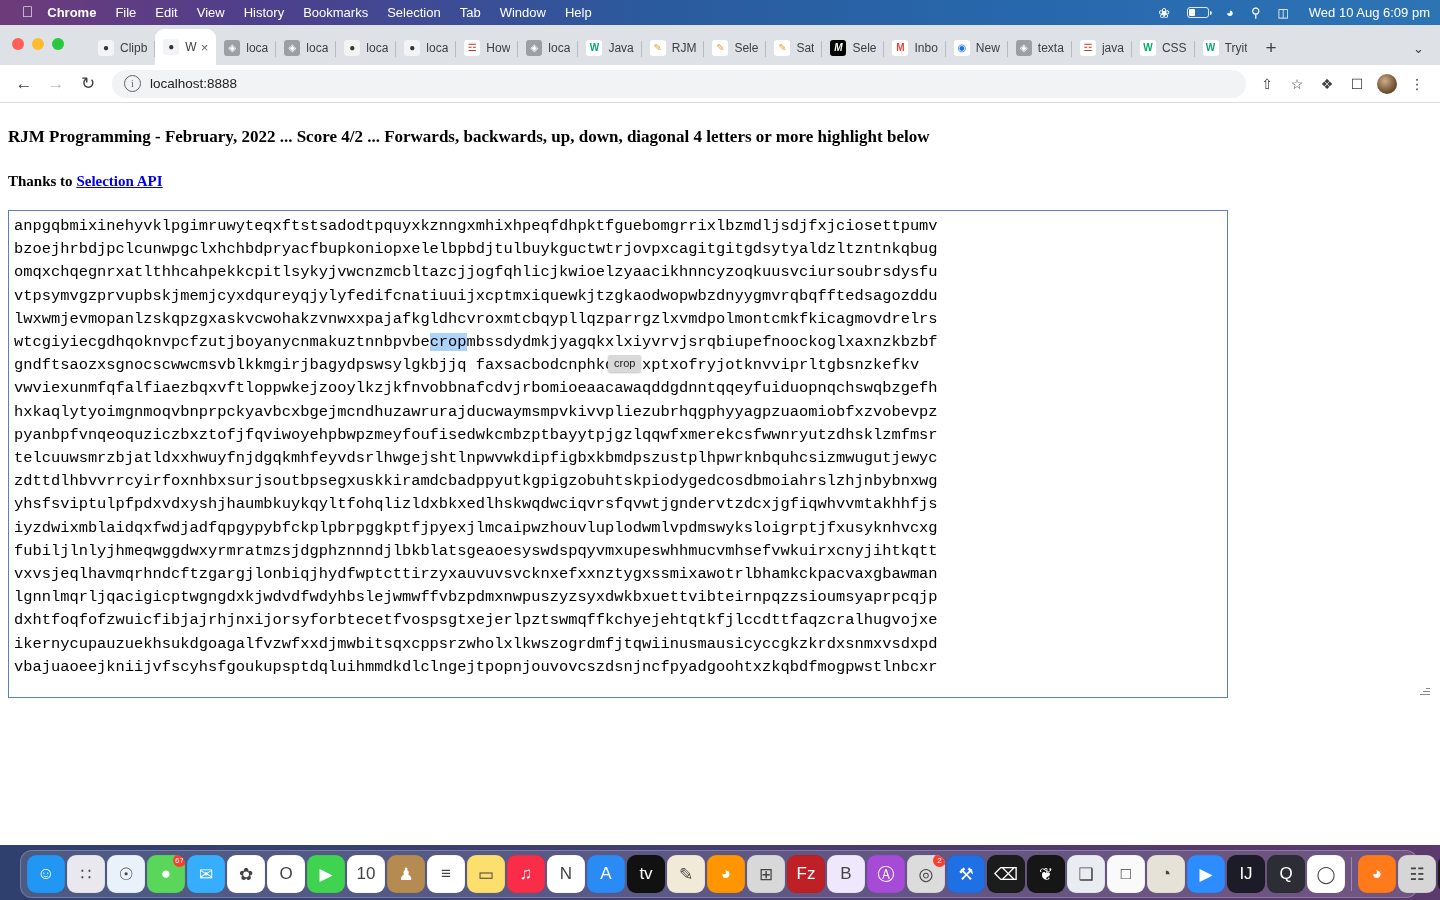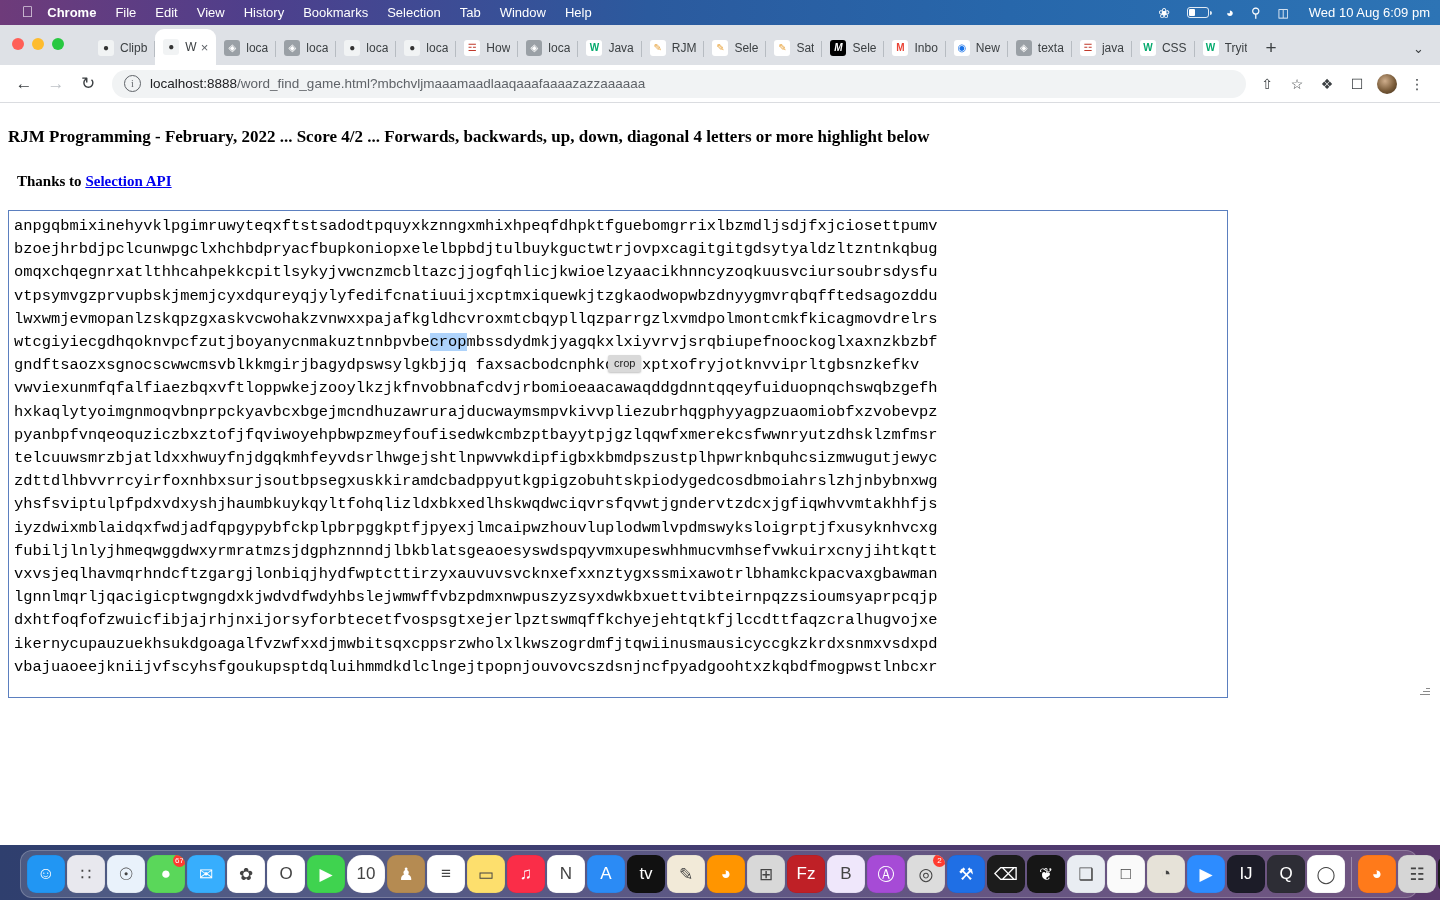--- a/index.html
+++ b/index.html
@@ -228,21 +228,21 @@
   }
   .subtitle {
     font-size: 17px;
     font-weight: bold;
     margin: 24px 0 0 0;
     color: #000;
   }
   .thanks {
     font-size: 15px;
     font-weight: bold;
-    margin: 26px 0 0 9px;
+    margin: 26px 0 0 0;
     color: #000;
   }
   .thanks a {
     color: #0000ee;
     text-decoration: underline;
   }
 
   .grid-wrap {
     position: relative;
     margin-top: 20px;
@@ -499,21 +499,20 @@
     <div class="tabstrip-right">⌄</div>
   </div>
 
   <div class="toolbar">
     <div class="navbtn">←</div>
     <div class="navbtn disabled">→</div>
     <div class="navbtn">↻</div>
     <div class="omnibox">
       <span class="infoic">i</span>
       <span>localhost:8888</span>
-        <span class="urlmuted">/word_find_game.html?mbchvljmaaamaadlaaqaaafaaaazazzaaaaaa</span>
     </div>
     <div class="tb-right">
       <div class="tbic">⇧</div>
       <div class="tbic">☆</div>
       <div class="tbic">❖</div>
       <div class="tbic">☐</div>
       <div class="tbic">
           <span class="avatar"></span>
         </div>
       <div class="tbic">⋮</div>
@@ -577,21 +576,21 @@
       </div>
       <div class="app" style="background: rgb(255, 255, 255); color: rgb(68, 68, 68);">
         <span>✿</span>
       </div>
       <div class="app dot" style="background: rgb(255, 255, 255); color: rgb(68, 68, 68);">
         <span>O</span>
       </div>
       <div class="app" style="background: rgb(63, 211, 79); color: rgb(255, 255, 255);">
         <span>▶</span>
       </div>
-      <div class="app" style="background: rgb(255, 255, 255); color: rgb(68, 68, 68); border-radius: 15px;">
+      <div class="app" style="background: rgb(255, 255, 255); color: rgb(68, 68, 68);">
         <span>10</span>
       </div>
       <div class="app" style="background: rgb(181, 139, 82); color: rgb(255, 255, 255);">
         <span>♟</span>
       </div>
       <div class="app" style="background: rgb(255, 255, 255); color: rgb(68, 68, 68);">
         <span>≡</span>
       </div>
       <div class="app" style="background: rgb(253, 223, 109); color: rgb(68, 68, 68);">
         <span>▭</span>

